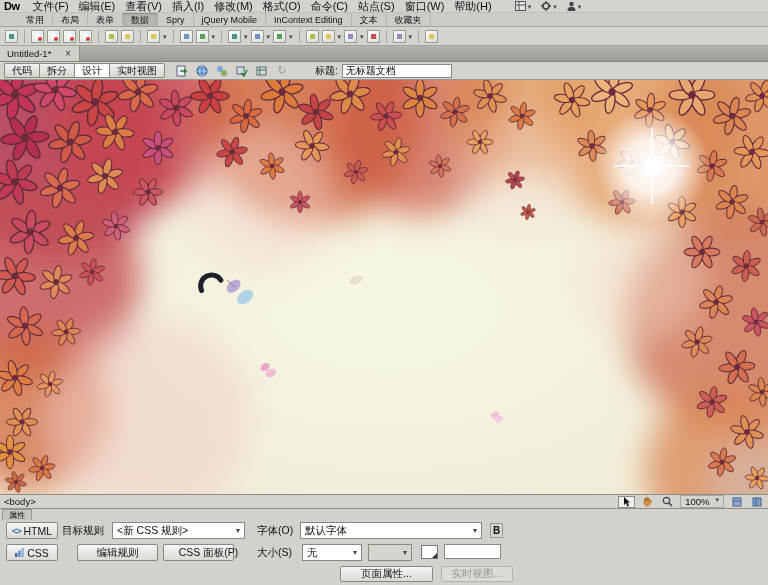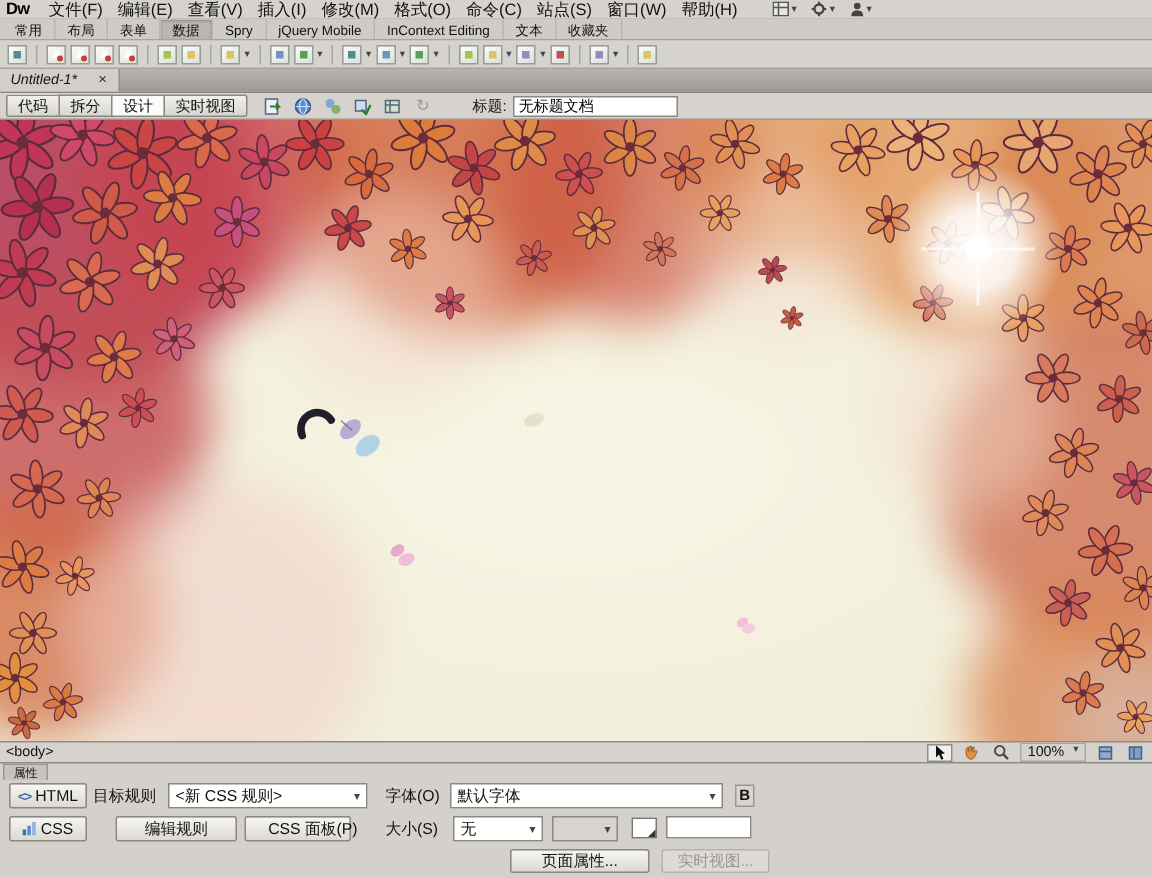--- a/index.html
+++ b/index.html
@@ -9,36 +9,36 @@
 
   
   .menubar { height:13px; background:#d6d3ce; display:flex; align-items:center; padding-left:4px; border-bottom:1px solid #c2bfba; }
   .logo { font-weight:bold; font-size:11px; letter-spacing:-0.5px; margin-right:8px; color:#000; }
   .menu-item { font-size:11px; padding:0 5px; white-space:nowrap; cursor:default; }
   .mb-icons { display:flex; align-items:center; margin-left:18px; gap:10px; }
   .mb-icon { display:flex; align-items:center; gap:2px; }
   .cr { font-style:normal; font-size:7px; color:#444; line-height:1; }
 
   
-  .cat-tabs { height:14px; background:#cfccc7; display:flex; align-items:stretch; border-bottom:1px solid #a7a49e; padding-left:2px; }
+  .cat-tabs { height:14px; background:#cfccc7; display:flex; align-items:stretch; border-bottom:1px solid #a7a49e; padding-left:18px; }
   .cat-tab { font-size:9px; padding:1px 8px 0; border-right:1px solid #b8b5b0; display:flex; align-items:center; white-space:nowrap; }
   .cat-tab.active { background:#bab7b2; box-shadow:inset 0 1px 2px rgba(0,0,0,.25); }
 
   
   .ibar { height:19px; background:#d6d3ce; border-bottom:1px solid #a7a49e; display:flex; align-items:center; padding-left:5px; gap:3px; }
   .sep { width:1px; height:13px; background:#a8a5a0; margin:0 3px; }
   .mi { width:13px; height:13px; border:1px solid #94a094; background:linear-gradient(145deg,#fcfcfa,#d9e0d9); position:relative; }
   .mi::after { content:''; position:absolute; inset:3px; background:var(--d,#6a9a6a); }
   .mi.c1 { --d:#4f8f8f; } .mi.c2 { --d:#fdfdfd; }
   .mi.c2::before { content:''; position:absolute; right:1px; bottom:1px; width:4px; height:4px; background:#cc3a3a; border-radius:50%; z-index:2; }
   .mi.c3 { --d:#a9c24e; } .mi.c4 { --d:#6f93c4; } .mi.c5 { --d:#dec45e; }
   .mi.c6 { --d:#c65050; } .mi.c7 { --d:#9c86bd; } .mi.c8 { --d:#58a058; }
 
   
-  .doc-tabbar { height:16px; background:linear-gradient(#b7b4af,#9d9a95); border-bottom:1px solid #88857f; display:flex; align-items:flex-start;font-style:italic; }
+  .doc-tabbar { height:16px; background:linear-gradient(#b7b4af,#9d9a95); border-bottom:1px solid #88857f; display:flex; align-items:flex-start; }
   .doc-tab { height:15px; background:#d2cfca; border-right:1px solid #8f8c86; display:flex; align-items:center; gap:14px; padding:0 8px 0 7px; font-size:9.5px; }
   .tab-close { color:#333; font-size:10px; line-height:1; cursor:default; }
 
   
   .doc-toolbar { height:18px; background:#d6d3ce; border-bottom:1px solid #9a978f; display:flex; align-items:center; padding-left:4px; }
   .view-btn { height:15px; font-size:10px; padding:0 7px; border:1px solid #8b8880; border-right-width:0; background:linear-gradient(#f2f0ed,#d9d6d1); display:flex; align-items:center; white-space:nowrap; }
   .view-btn:first-child { border-radius:2px 0 0 2px; }
   .view-btn.last { border-right-width:1px; border-radius:0 2px 2px 0; }
   .view-btn.active { background:#fbfbfa; }
   .dt-icons { display:flex; align-items:center; gap:6px; margin-left:10px; }

